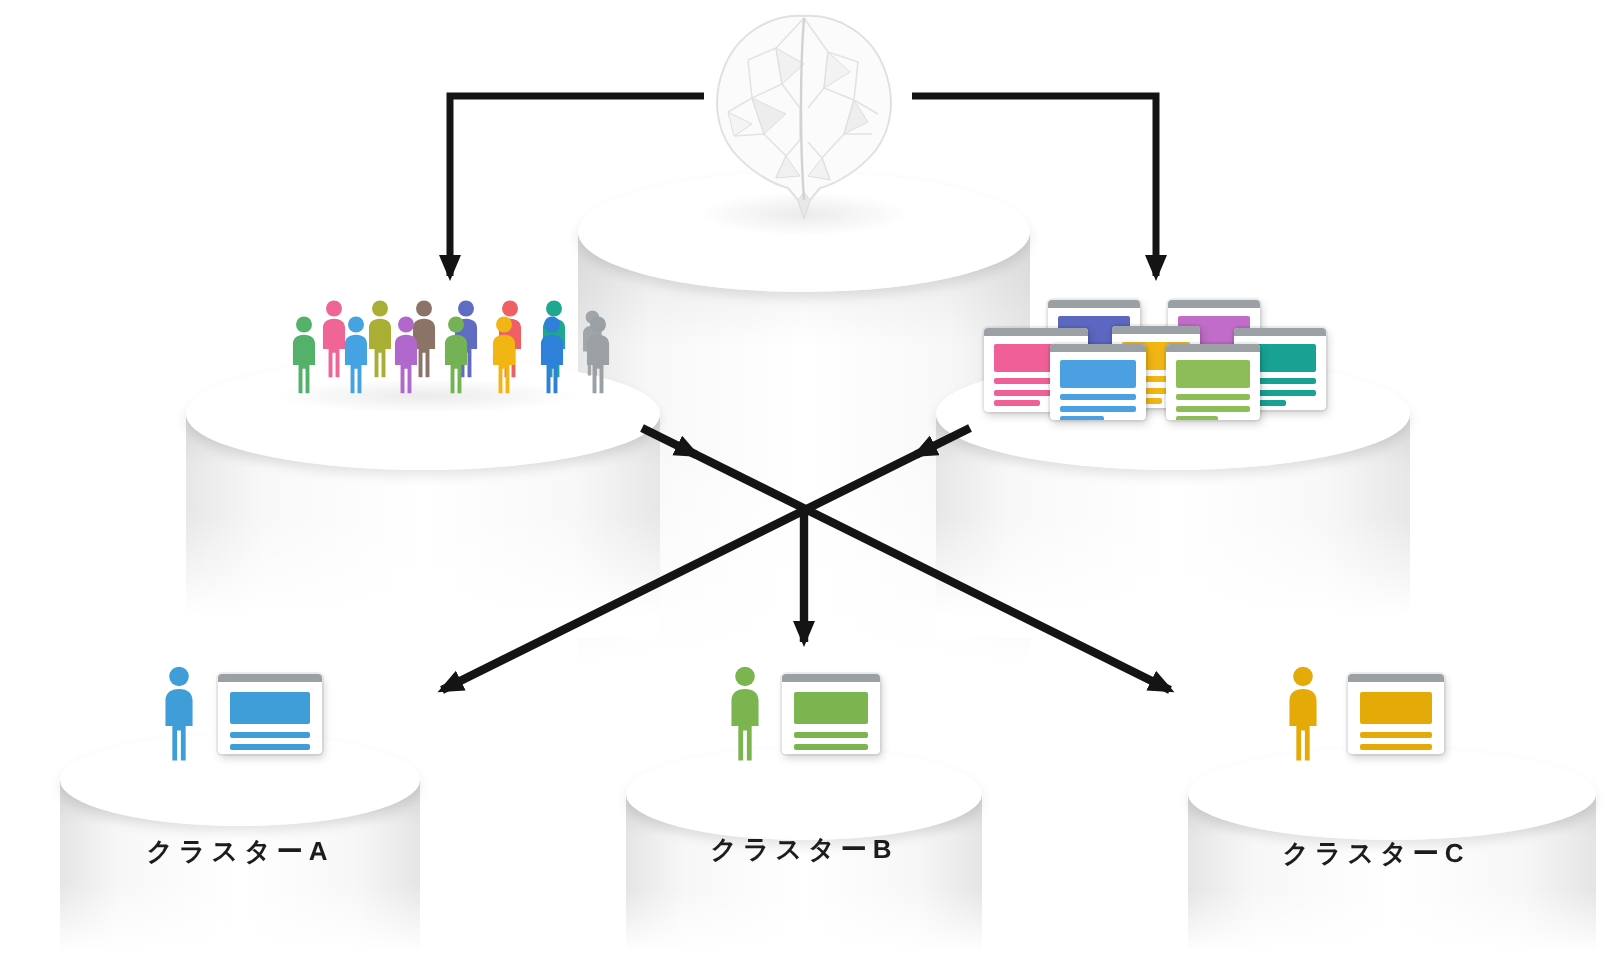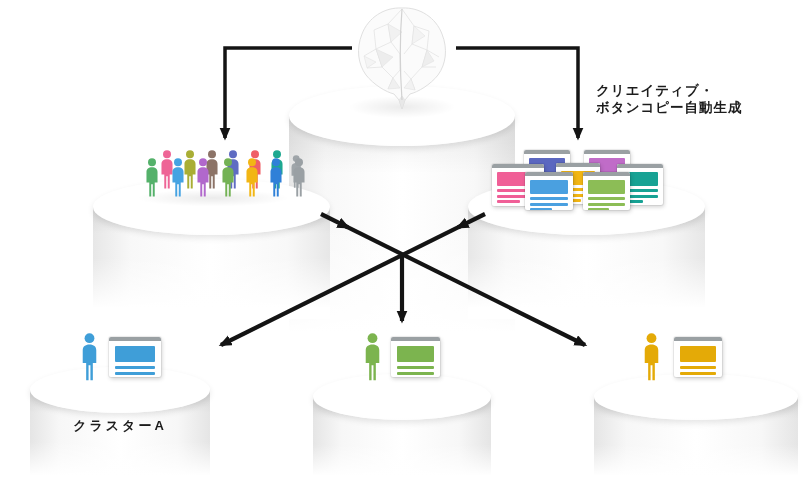--- a/index.html
+++ b/index.html
@@ -230,20 +230,18 @@
       <path d="M321,214 L348,227.4" stroke-width="4.2" marker-end="url(#ah)"></path>
       <path d="M344,225.4 L585,345" stroke-width="4.2" marker-end="url(#ah)"></path>
       <path d="M485,214 L458,227.4" stroke-width="4.2" marker-end="url(#ah)"></path>
       <path d="M462,225.4 L221,345" stroke-width="4.2" marker-end="url(#ah)"></path>
       <path d="M402,254 L402,321" stroke-width="4.2" marker-end="url(#ah)"></path>
     </g>
   </svg>
 
 
 
-  <div class="flow-label" style="left:596px;top:82px;">
-    <div>クリエイティブ・</div>
-    <div>ボタンコピー自動生成</div>
-  </div>
 
   <div class="cluster-label" style="left:30px;top:417px;width:180px;">クラスターA</div>
+  <div class="cluster-label" style="left:313px;top:416px;width:178px;">クラスターB</div>
+  <div class="cluster-label" style="left:588px;top:418px;width:200px;">クラスターC</div>
 
 </div>
 
 </body></html>

